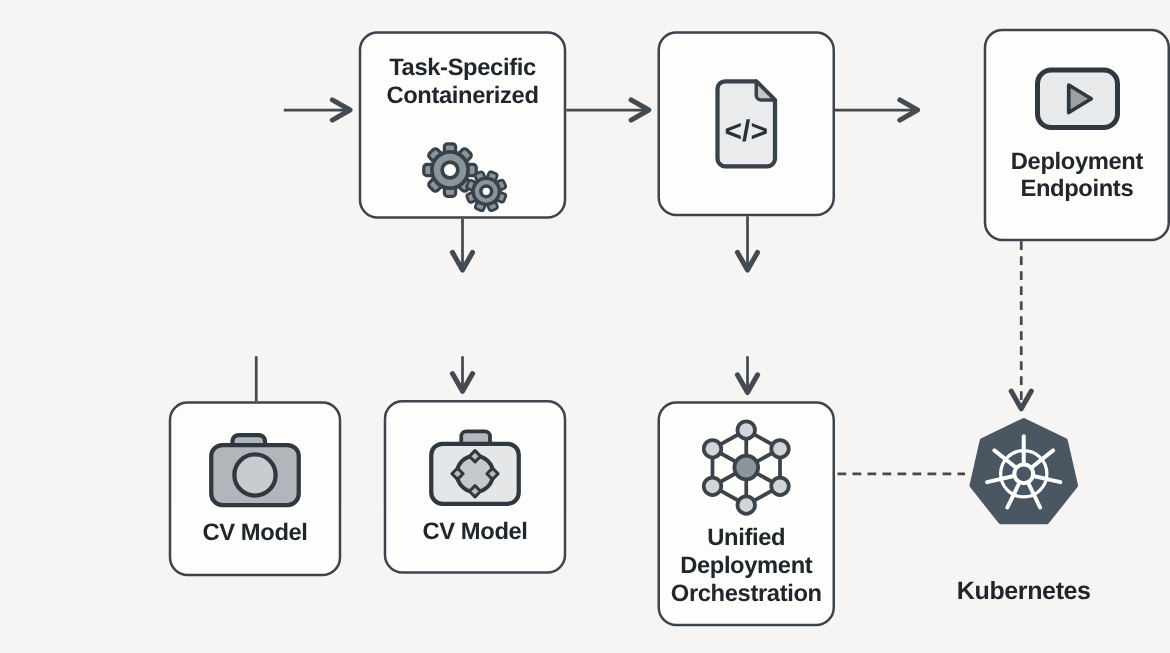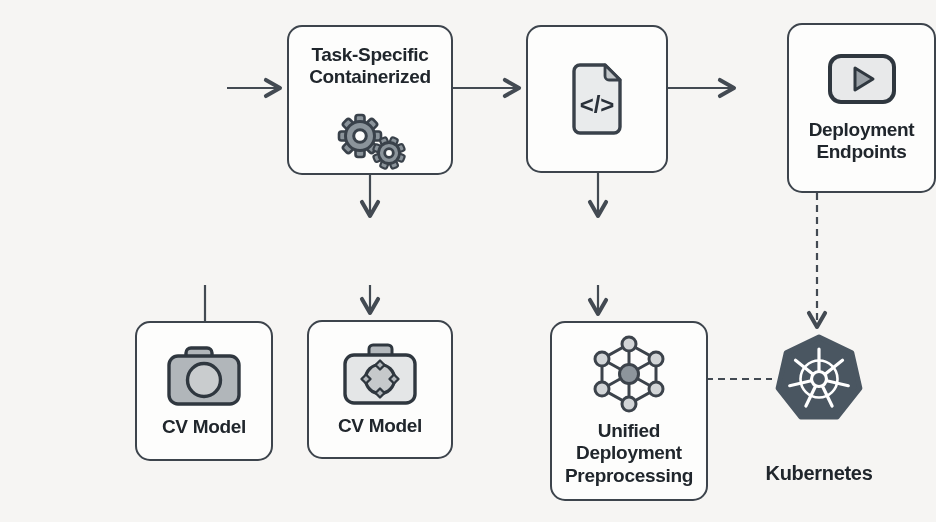--- a/index.html
+++ b/index.html
@@ -163,21 +163,21 @@
       <rect x="3" y="13" width="70" height="48" rx="9" fill="#e4e6e7" stroke="#2f373f" stroke-width="3.4"></rect>
       <circle cx="38" cy="37" r="14.5" fill="#c6c9cb" stroke="#2f373f" stroke-width="3.2"></circle>
       <path d="M38 18.5 l4.5 4.5 -4.5 4.5 -4.5 -4.5 z" fill="#b4b9bd" stroke="#2f373f" stroke-width="2.4" stroke-linejoin="round"></path>
       <path d="M38 46.5 l4.5 4.5 -4.5 4.5 -4.5 -4.5 z" fill="#b4b9bd" stroke="#2f373f" stroke-width="2.4" stroke-linejoin="round"></path>
       <path d="M24 32.5 l4.5 4.5 -4.5 4.5 -4.5 -4.5 z" fill="#b4b9bd" stroke="#2f373f" stroke-width="2.4" stroke-linejoin="round"></path>
       <path d="M52 32.5 l4.5 4.5 -4.5 4.5 -4.5 -4.5 z" fill="#b4b9bd" stroke="#2f373f" stroke-width="2.4" stroke-linejoin="round"></path>
     </svg>
     <div class="label">CV Model</div>
   </div>
 
-  <div class="node" style="left:526px; top:321px; width:158px; height:180px; gap:7px;margin-left:24px;">
+  <div class="node" style="left:526px; top:321px; width:142px; height:180px; gap:7px;">
     <svg class="icon" width="78" height="78" viewBox="0 0 78 78">
       <g stroke="#3c434b" stroke-width="3" fill="none">
         <path d="M39 9 L66 24 L66 54 L39 69 L12 54 L12 24 Z"></path>
         <line x1="39" y1="39" x2="39" y2="9"></line>
         <line x1="39" y1="39" x2="66" y2="24"></line>
         <line x1="39" y1="39" x2="66" y2="54"></line>
         <line x1="39" y1="39" x2="39" y2="69"></line>
         <line x1="39" y1="39" x2="12" y2="54"></line>
         <line x1="39" y1="39" x2="12" y2="24"></line>
       </g>
@@ -187,21 +187,21 @@
         <circle cx="66" cy="54" r="7"></circle>
         <circle cx="39" cy="69" r="7"></circle>
         <circle cx="12" cy="54" r="7"></circle>
         <circle cx="12" cy="24" r="7"></circle>
         <circle cx="39" cy="39" r="9.5" fill="#8d959c"></circle>
       </g>
     </svg>
     <div class="label">
       <span>Unified</span><br>
       <span>Deployment</span><br>
-      <span>Preprocessing</span>
+      <span>Orchestration</span>
     </div>
   </div>
 
   <svg style="position:absolute; left:774px; top:334px;" width="90" height="90" viewBox="0 0 90 90">
     <polygon points="45,3 77.8,18.8 85.9,54.3 63.2,82.9 26.8,82.9 4.1,54.3 12.2,18.8" fill="#4a5661" stroke="#4a5661" stroke-width="5" stroke-linejoin="round"></polygon>
     <g stroke="#ffffff" fill="none" stroke-linecap="round">
       <circle cx="45" cy="45" r="18.5" stroke-width="2.6"></circle>
       <circle cx="45" cy="45" r="7.5" stroke-width="3.2"></circle>
       <line x1="45" y1="37" x2="45" y2="15" stroke-width="3.2"></line>
       <line x1="51.3" y1="40" x2="68.5" y2="26.3" stroke-width="3.2"></line>

